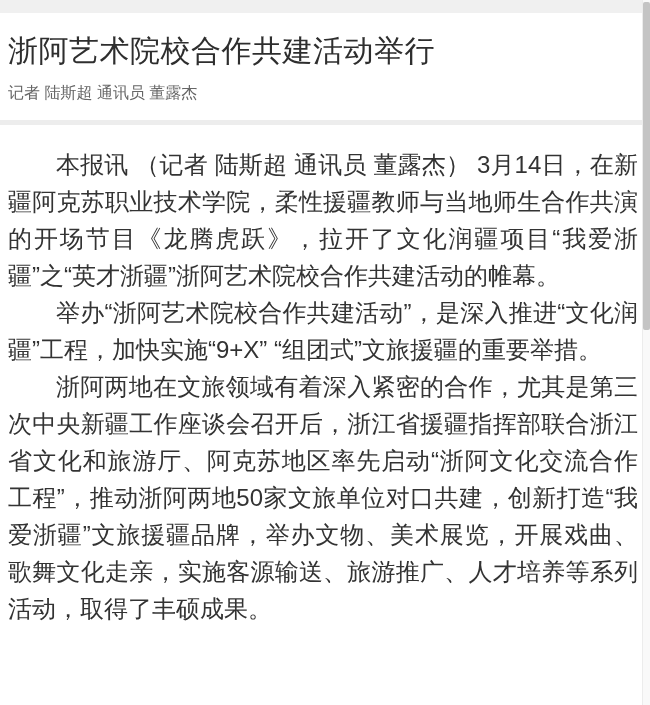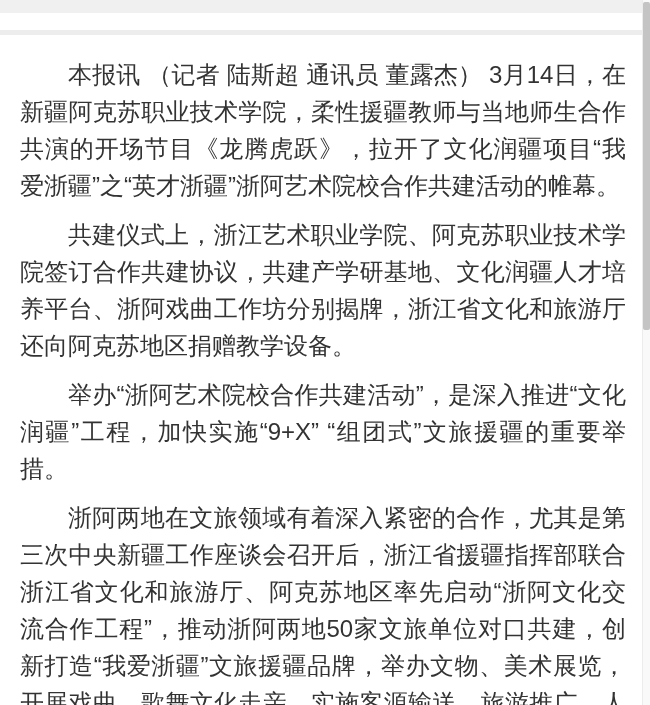--- a/index.html
+++ b/index.html
@@ -44,21 +44,21 @@
     background: #ededed;
   }
   .article-body {
     margin: 21px 12px 0 8px;
     font-size: 24px;
     line-height: 37px;
     color: #333333;
     text-align: justify;
   }
   .article-body p {
-    margin: 12px;
+    margin: 0;
     padding: 0;
     text-indent: 2em;
   }
   .scrollbar-track {
     position: absolute;
     top: 0;
     right: 0;
     width: 7px;
     height: 705px;
     background: #f9f9f9;
@@ -74,27 +74,28 @@
     border-radius: 2px;
   }
 </style>
 </head>
 <body>
 
 <div class="page">
 
   <div class="top-strip"></div>
 
+  <h1 class="article-title">浙阿艺术院校合作共建活动举行</h1>
 
+  <div class="byline">记者 陆斯超 通讯员 董露杰</div>
 
   <div class="divider"></div>
 
   <div class="article-body">
     <p>本报讯 （记者 陆斯超 通讯员 董露杰） 3月14日，在新疆阿克苏职业技术学院，柔性援疆教师与当地师生合作共演的开场节目《龙腾虎跃》，拉开了文化润疆项目“我爱浙疆”之“英才浙疆”浙阿艺术院校合作共建活动的帷幕。</p>
-    <p>共建仪式上，浙江艺术职业学院、阿克苏职业技术学院签订合作共建协议，共建产学研基地、文化润疆人才培养平台、浙阿戏曲工作坊分别揭牌，浙江省文化和旅游厅还向阿克苏地区捐赠教学设备。</p>
     <p>举办“浙阿艺术院校合作共建活动”，是深入推进“文化润疆”工程，加快实施“9+X” “组团式”文旅援疆的重要举措。</p>
     <p>浙阿两地在文旅领域有着深入紧密的合作，尤其是第三次中央新疆工作座谈会召开后，浙江省援疆指挥部联合浙江省文化和旅游厅、阿克苏地区率先启动“浙阿文化交流合作工程”，推动浙阿两地50家文旅单位对口共建，创新打造“我爱浙疆”文旅援疆品牌，举办文物、美术展览，开展戏曲、歌舞文化走亲，实施客源输送、旅游推广、人才培养等系列活动，取得了丰硕成果。</p>
   </div>
 
   <div class="scrollbar-track">
     <div class="scrollbar-thumb"></div>
   </div>
 
 </div>
 

